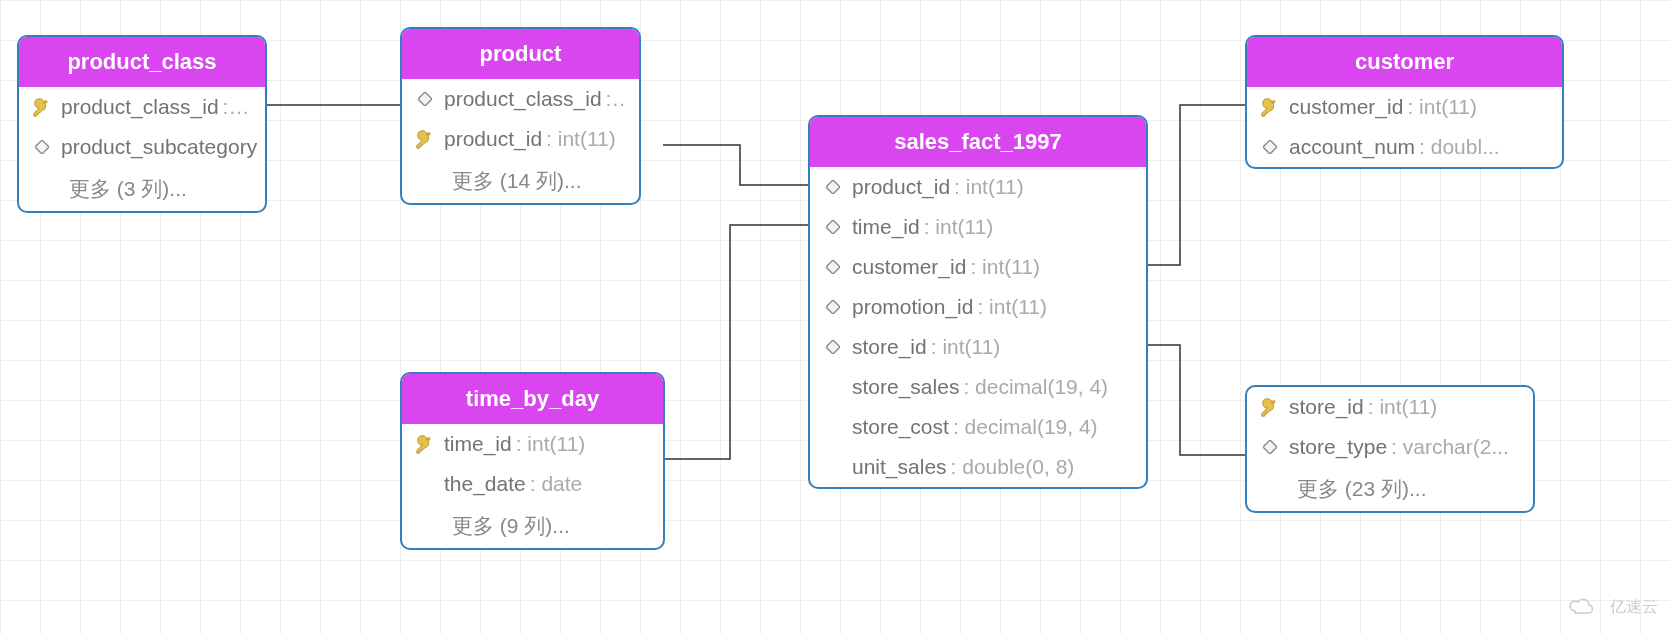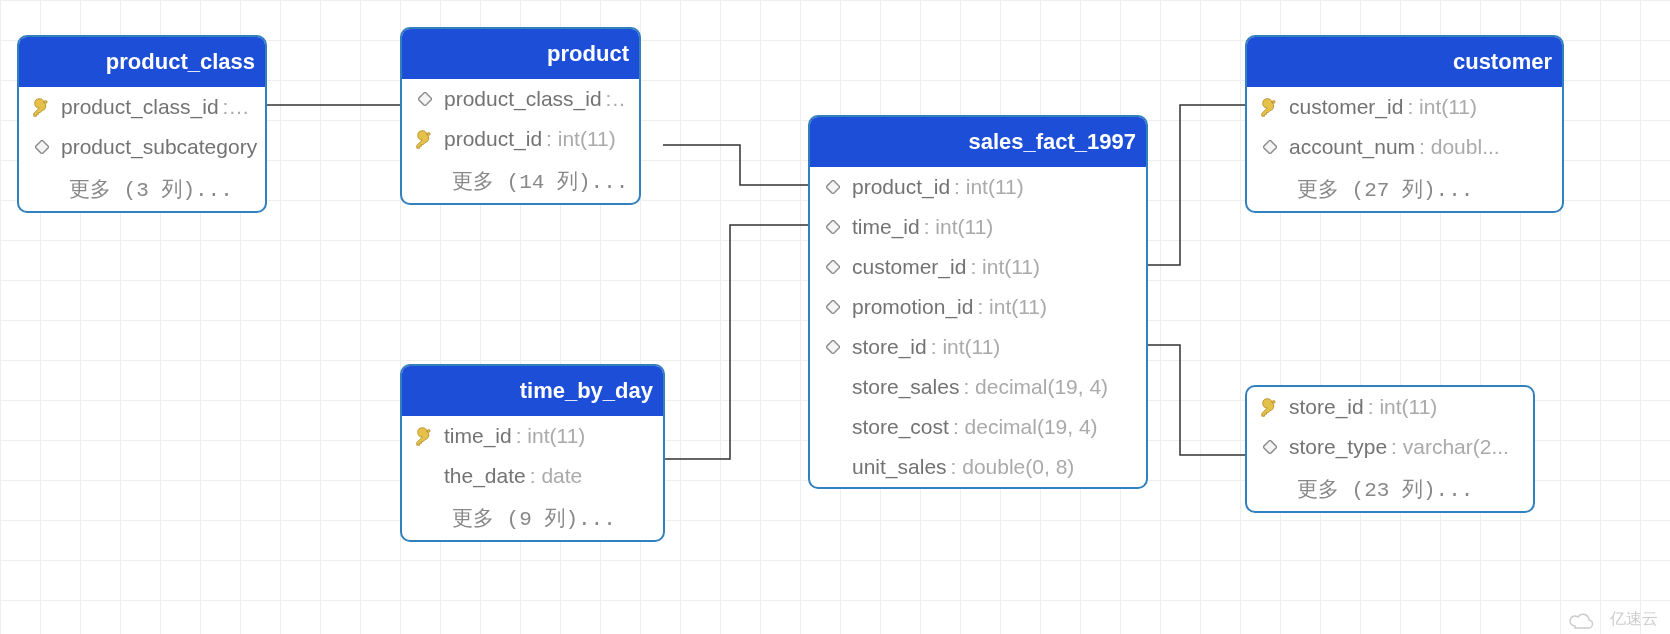--- a/index.html
+++ b/index.html
@@ -29,23 +29,23 @@
   }
   .table {
     position: absolute;
     border: 2px solid #3280bd;
     border-radius: 10px;
     background: #fff;
     box-sizing: border-box;
     overflow: hidden;
   }
   .table-header {
-    background: #1d4ed8;
+    background: #d946ef;
     color: #fff;
-    text-align: right;
+    text-align: center;
     font-size: 22px;
     font-weight: bold;
     padding: 12px 10px;
   }
   .row {
     display: flex;
     align-items: center;
     padding: 8px 12px 8px 10px;
     font-size: 21px;
     color: #333;
@@ -66,31 +66,31 @@
   .row .col-type {
     color: #aaa;
     margin-left: 4px;
     overflow: hidden;
     text-overflow: ellipsis;
   }
   .row.more {
     color: #888;
     padding-left: 44px;
   }
-  .row.more .col-name { color: #888; font-family: Liberation Mono, monospace; }
+  .row.more .col-name { color: #888; }
   .key-svg { width: 22px; height: 22px; }
   .diamond-svg { width: 14px; height: 14px; }
   .watermark {
     position: absolute;
     right: 12px;
-    bottom: 4px;
+    bottom: 16px;
     font-size: 16px;
     color: #ccc;
     display: flex;
-    align-items: flex-end;
+    align-items: flex-start;
     gap: 16px;
   }
 </style>
 </head>
 <body>
 
 <div class="grid"></div>
 
 <svg class="connectors">
   <g stroke="#333" stroke-width="1.5" fill="none">
@@ -150,21 +150,21 @@
         </svg>
       </span>
     <span class="col-name">product_id</span>
     <span class="col-type">: int(11)</span>
   </div>
   <div class="row more">
     <span class="col-name">更多 (14 列)...</span>
   </div>
 </div>
 
-<div class="table" style="left:400px; top:364px; width:265px;">
+<div class="table" style="left:400px; top:372px; width:265px;">
   <div class="table-header">time_by_day</div>
   <div class="row">
     <span class="icon">
         <svg class="key-svg" viewBox="0 0 24 24">
           <path fill="#e6c14a" stroke="#b8922c" stroke-width="1" d="M14 7a5 5 0 1 0-4.9 6l-6 6v3h3v-2h2v-2h2l2-2a5 5 0 0 0 1.9-9zM16 8a1.5 1.5 0 1 1 0-3 1.5 1.5 0 0 1 0 3z"></path>
         </svg>
       </span>
     <span class="col-name">time_id</span>
     <span class="col-type">: int(11)</span>
   </div>
@@ -256,23 +256,20 @@
     <span class="col-type">: int(11)</span>
   </div>
   <div class="row">
     <span class="icon">
         <svg class="diamond-svg" viewBox="0 0 10 10">
           <path fill="#f4f4f4" stroke="#888" stroke-width="1" d="M5 0 L10 5 L5 10 L0 5 Z"></path>
         </svg>
       </span>
     <span class="col-name">account_num</span>
     <span class="col-type">: doubl...</span>
-  </div>
-  <div class="row more">
-    <span class="col-name">更多 (27 列)...</span>
   </div>
 </div>
 
 <div class="table" style="left:1245px; top:385px; width:290px;">
   <div class="row">
     <span class="icon">
         <svg class="key-svg" viewBox="0 0 24 24">
           <path fill="#e6c14a" stroke="#b8922c" stroke-width="1" d="M14 7a5 5 0 1 0-4.9 6l-6 6v3h3v-2h2v-2h2l2-2a5 5 0 0 0 1.9-9zM16 8a1.5 1.5 0 1 1 0-3 1.5 1.5 0 0 1 0 3z"></path>
         </svg>
       </span>

